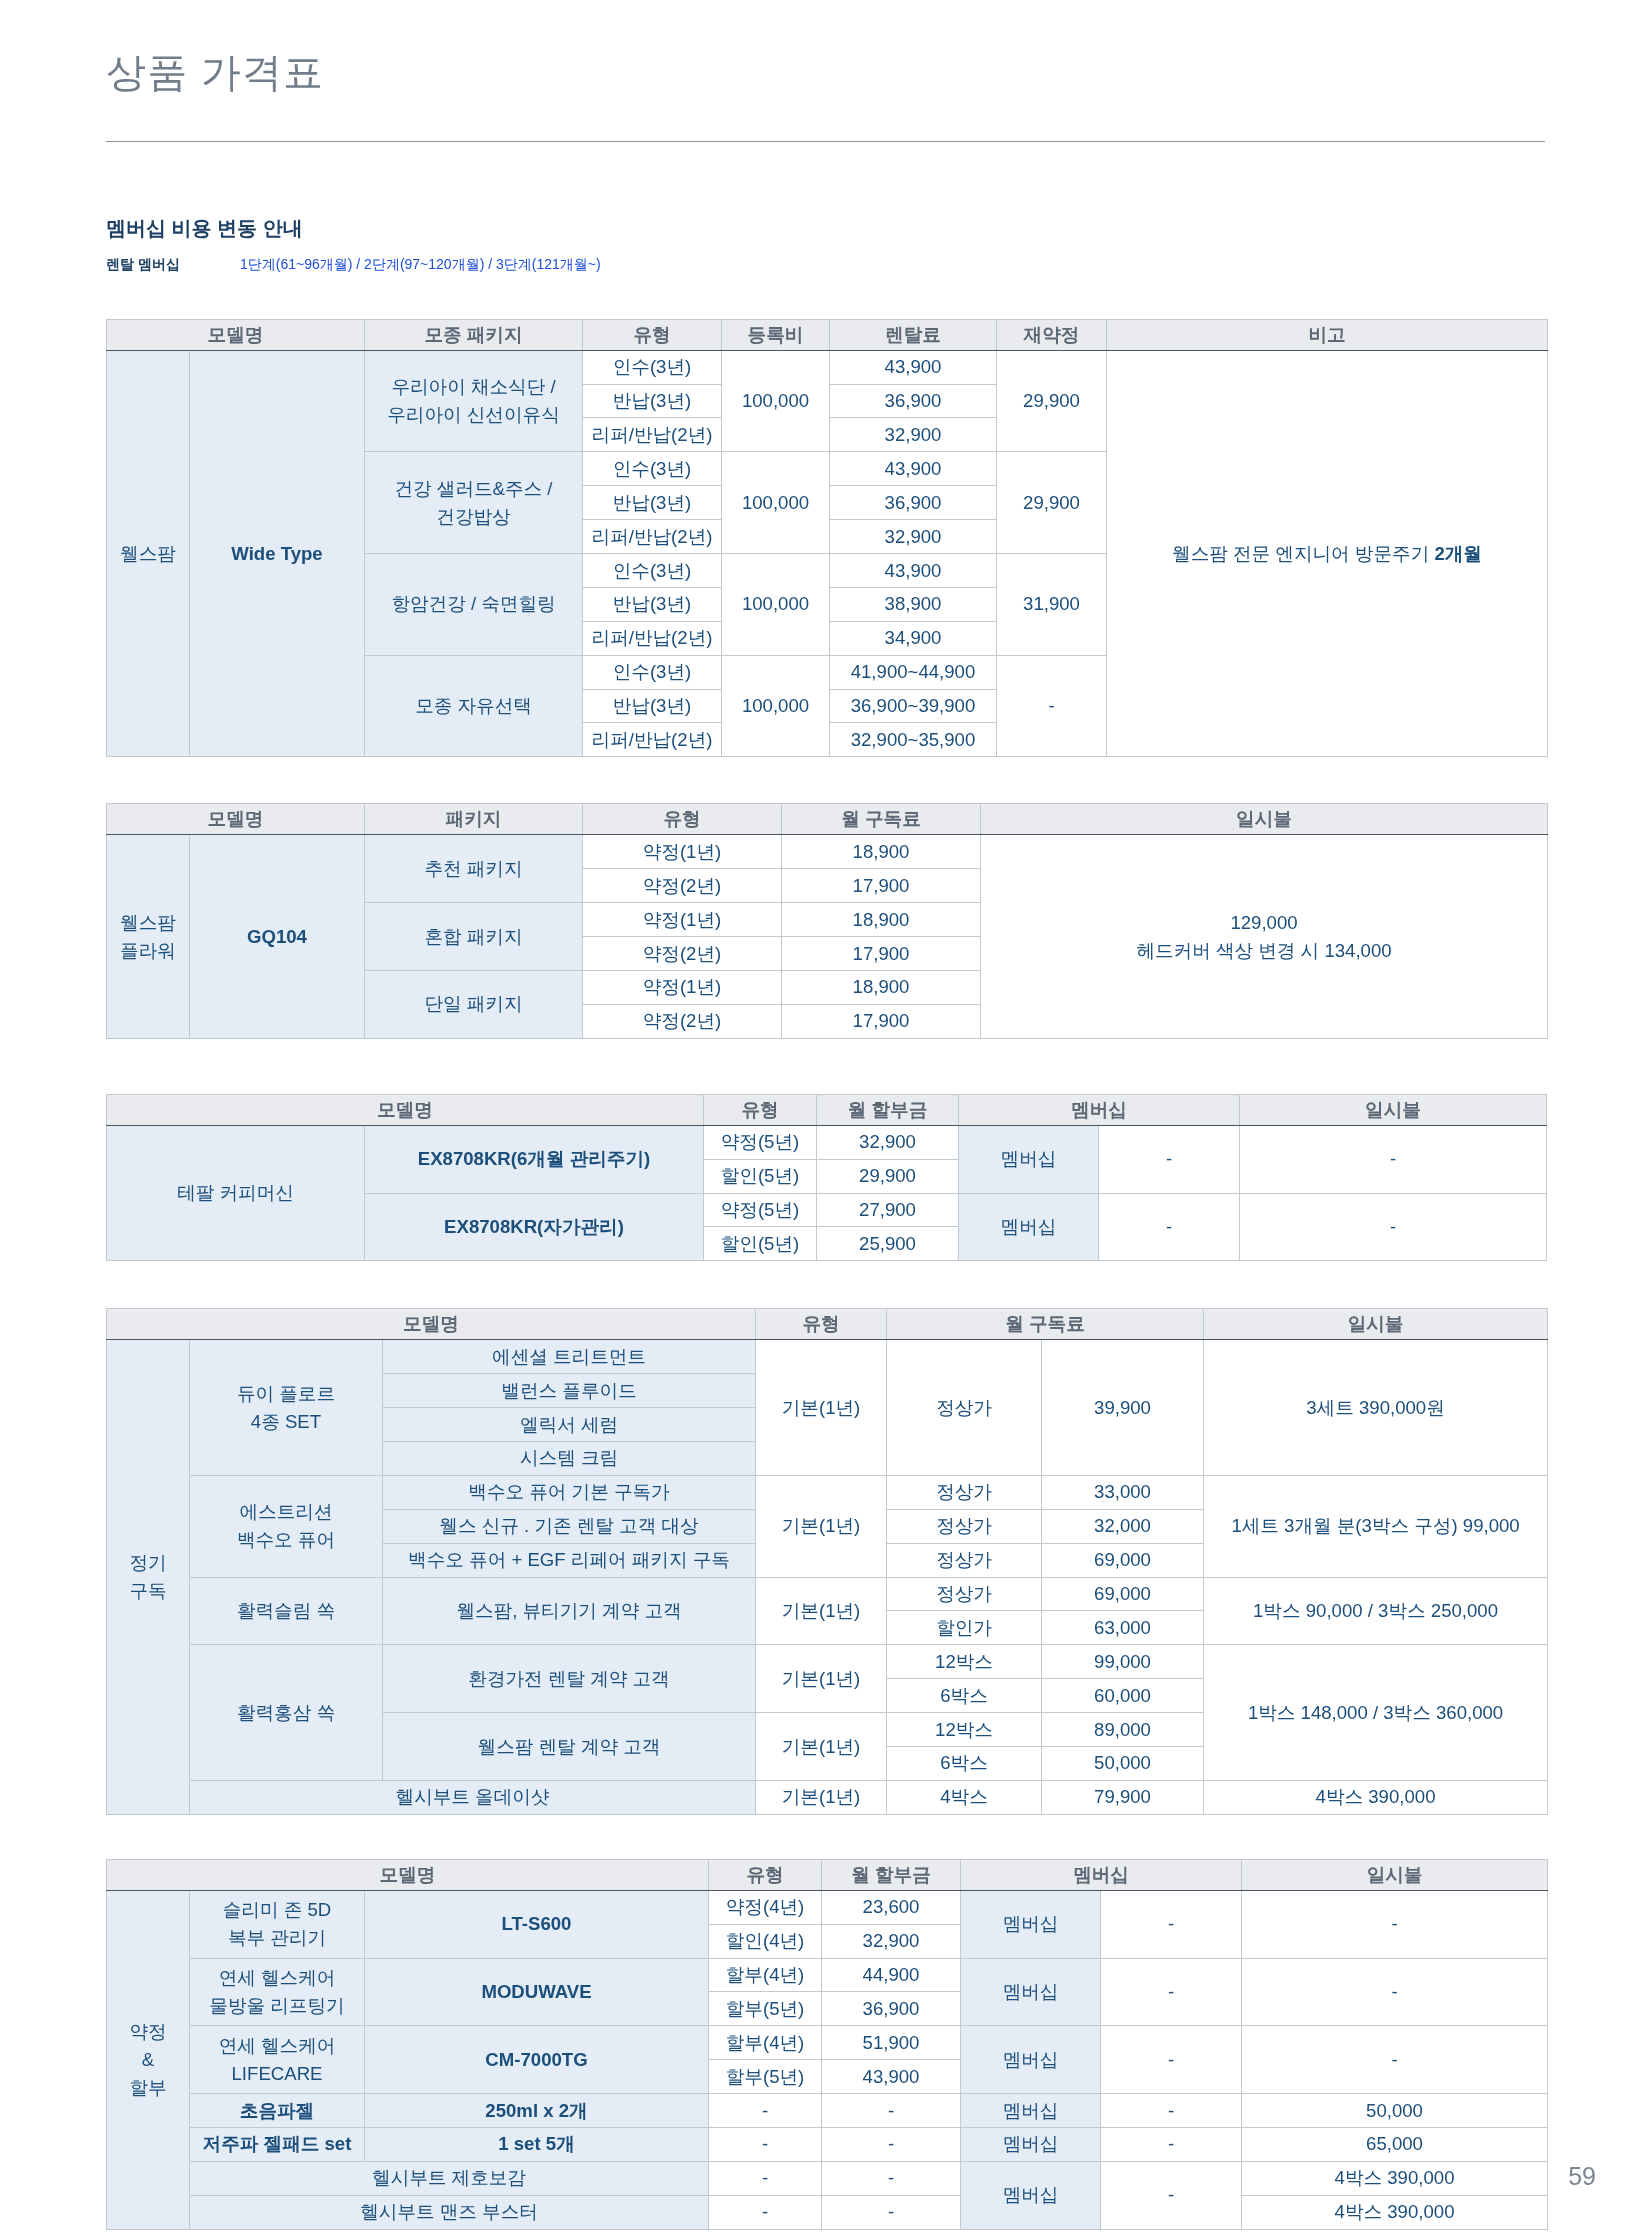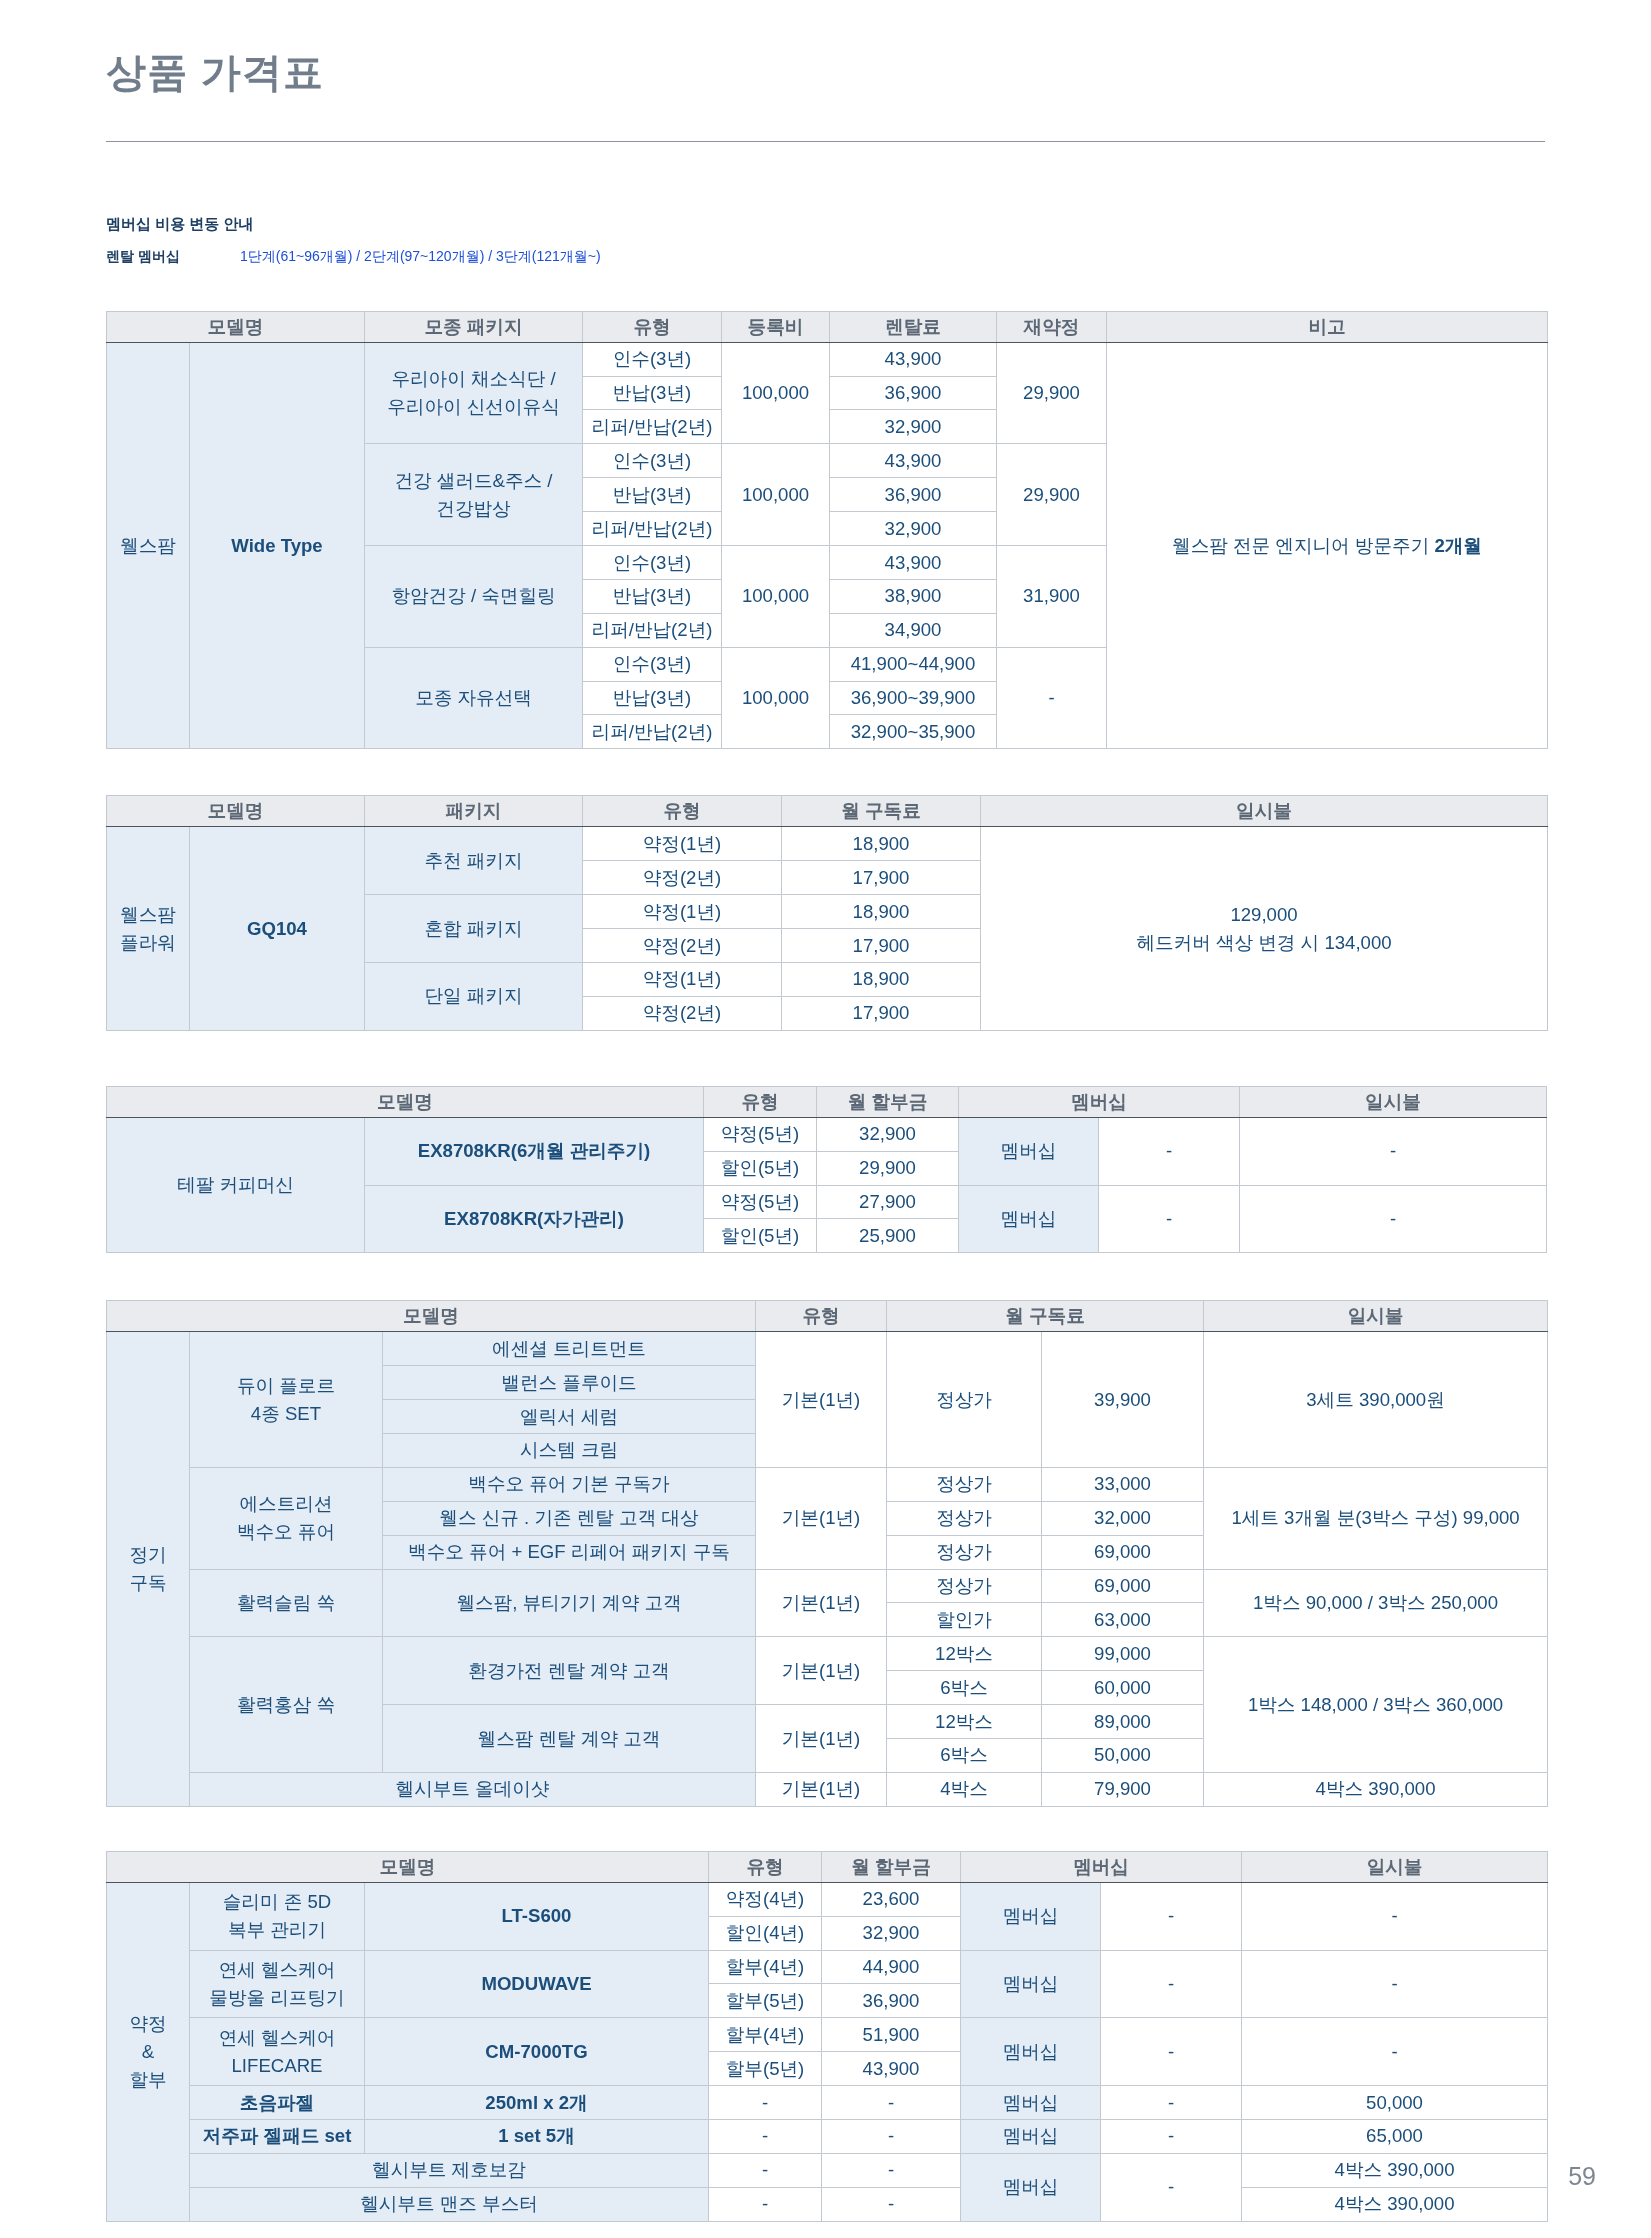--- a/index.html
+++ b/index.html
@@ -7,26 +7,26 @@
     --header-bg:#e9ebee; --header-text:#5c6876; --border-dark:#4a545f; --border-mid:#8d96a1;
     --border-light:#c3c9d1; --title-color:#717d8a; --notice-navy:#1d3f63; --footnote-gray:#8a93a0;
   }
   *{margin:0;padding:0;box-sizing:border-box;}
   html,body{background:#ffffff;}
   body{
     width:1651px;height:2239px;position:relative;overflow:hidden;
     font-family:"Liberation Sans","DejaVu Sans",sans-serif;
   }
   .page-title{
-    margin:45px 106px 0;font-size:40px;font-weight:700;letter-spacing:1.2px;
+    margin:45px 106px 0;font-size:40px;font-weight:400;letter-spacing:1.2px;
     color:var(--title-color);
   }
   .divider{margin:41px 106px 0;border:none;border-top:1.2px solid #8c939d;height:0;}
   .notice{margin:73px 106px 0;}
-  .notice-heading{font-size:15px;font-weight:bold;color:var(--notice-navy);margin-bottom:13.7px;}
+  .notice-heading{font-size:20px;font-weight:bold;color:var(--notice-navy);margin-bottom:13.7px;}
   .notice-row{display:flex;font-size:14px;margin-top:10px;}
   .notice-row .nlabel{width:134px;font-weight:bold;color:var(--notice-navy);flex:0 0 auto;}
   .notice-row .nvalue{color:#1d4ed8;}
   .tables{margin:0 106px;}
   .tbl-wrap{width:1160px;}
   .mt1{margin-top:45px;} .mt2{margin-top:46px;} .mt3{margin-top:55px;} .mt4{margin-top:47px;} .mt5{margin-top:44px;}
   table.price-table{
     border-collapse:collapse;table-layout:fixed;width:1440px;
     border-top:1.9px solid var(--border-dark);border-bottom:1.9px solid var(--border-dark);
     font-size:18.6px;

